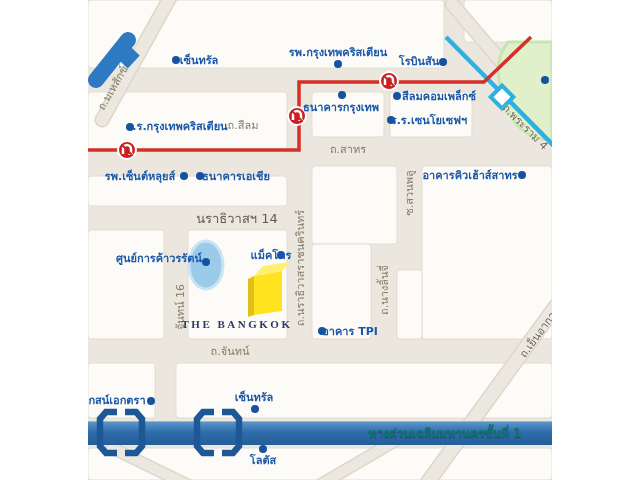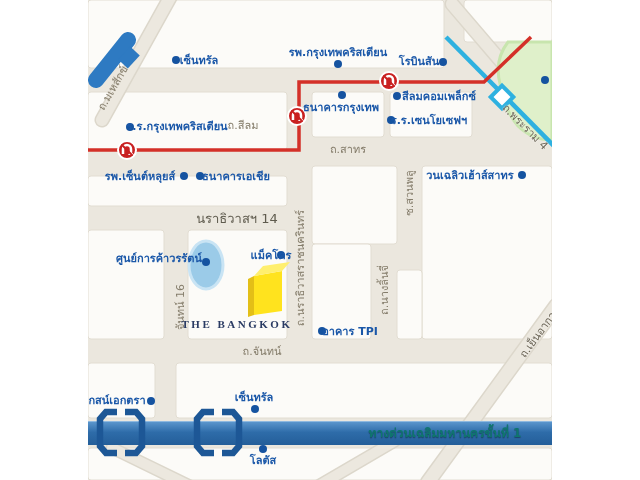--- a/index.html
+++ b/index.html
@@ -134,36 +134,36 @@
 
     <div class="lbl poi" style="left:111px;top:60px;">เซ็นทรัล</div>
     <div class="lbl poi" style="left:250px;top:52px;">รพ.กรุงเทพคริสเตียน</div>
     <div class="lbl poi" style="left:331px;top:61px;">โรบินสัน</div>
     <div class="lbl poi" style="left:89px;top:126px;">ร.ร.กรุงเทพคริสเตียน</div>
     <div class="lbl poi" style="left:253px;top:107px;text-align:right;">ธนาคารกรุงเทพ</div>
     <div class="lbl poi" style="left:351px;top:96px;text-align:right;">สีลมคอมเพล็กซ์</div>
     <div class="lbl poi" style="left:341px;top:120px;">ร.ร.เซนโยเซฟฯ</div>
     <div class="lbl poi" style="left:52px;top:176px;">รพ.เซ็นต์หลุยส์</div>
     <div class="lbl poi" style="left:148px;top:176px;">ธนาคารเอเชีย</div>
-    <div class="lbl poi" style="left:382px;top:175px;">วนเฉลิวเฮ้าส์สาทร</div>
+    <div class="lbl poi" style="left:382px;top:175px;">อาคารคิวเฮ้าส์สาทร</div>
     <div class="lbl poi" style="left:71px;top:258px;">ศูนย์การค้าวรรัตน์</div>
     <div class="lbl poi" style="left:161px;top:255px;padding-left:44px;">แม็คโคร</div>
     <div class="lbl poi" style="left:262px;top:331px;">อาคาร TPI</div>
     <div class="lbl poi" style="left:166px;top:397px;">เซ็นทรัล</div>
     <div class="lbl poi" style="left:175px;top:460px;">โลตัส</div>
     <div class="lbl poi" style="left:29px;top:400px;">กสน์เอกตรา</div>
 
     <div class="lbl road rot-60" style="left:25px;top:88px;">ถ.มเหสักข์</div>
     <div class="lbl road" style="left:155px;top:81px;margin-top:44px;">ถ.สีลม</div>
     <div class="lbl road" style="left:260px;top:149px;">ถ.สาทร</div>
     <div class="lbl road-big" style="left:149px;top:218px;transform:translate(-50%,-50%);">นราธิวาสฯ 14</div>
     <div class="lbl road rot-90" style="left:212px;top:268px;">ถ.นราธิวาสราชนครินทร์</div>
     <div class="lbl road rot-90" style="left:92px;top:307px;">จันทน์ 16</div>
     <div class="lbl road rot-90" style="left:321px;top:193px;">ซ.สวนพลู</div>
     <div class="lbl road rot-90" style="left:296px;top:290px;">ถ.นางลิ้นจี่</div>
-    <div class="lbl road" style="left:142px;top:351px;margin-left:32px;">ถ.จันทน์</div>
+    <div class="lbl road" style="left:142px;top:351px;">ถ.จันทน์</div>
     <div class="lbl road rot-54" style="left:452px;top:332px;">ถ.เย็นอากาศ</div>
     <div class="lbl road rot45" style="left:437px;top:127px;">ถ.พระราม 4</div>
 
     <div class="lbl bkk" style="left:149px;top:324px;">THE BANGKOK</div>
 
   </div>
 </div>
 
 </body></html>

